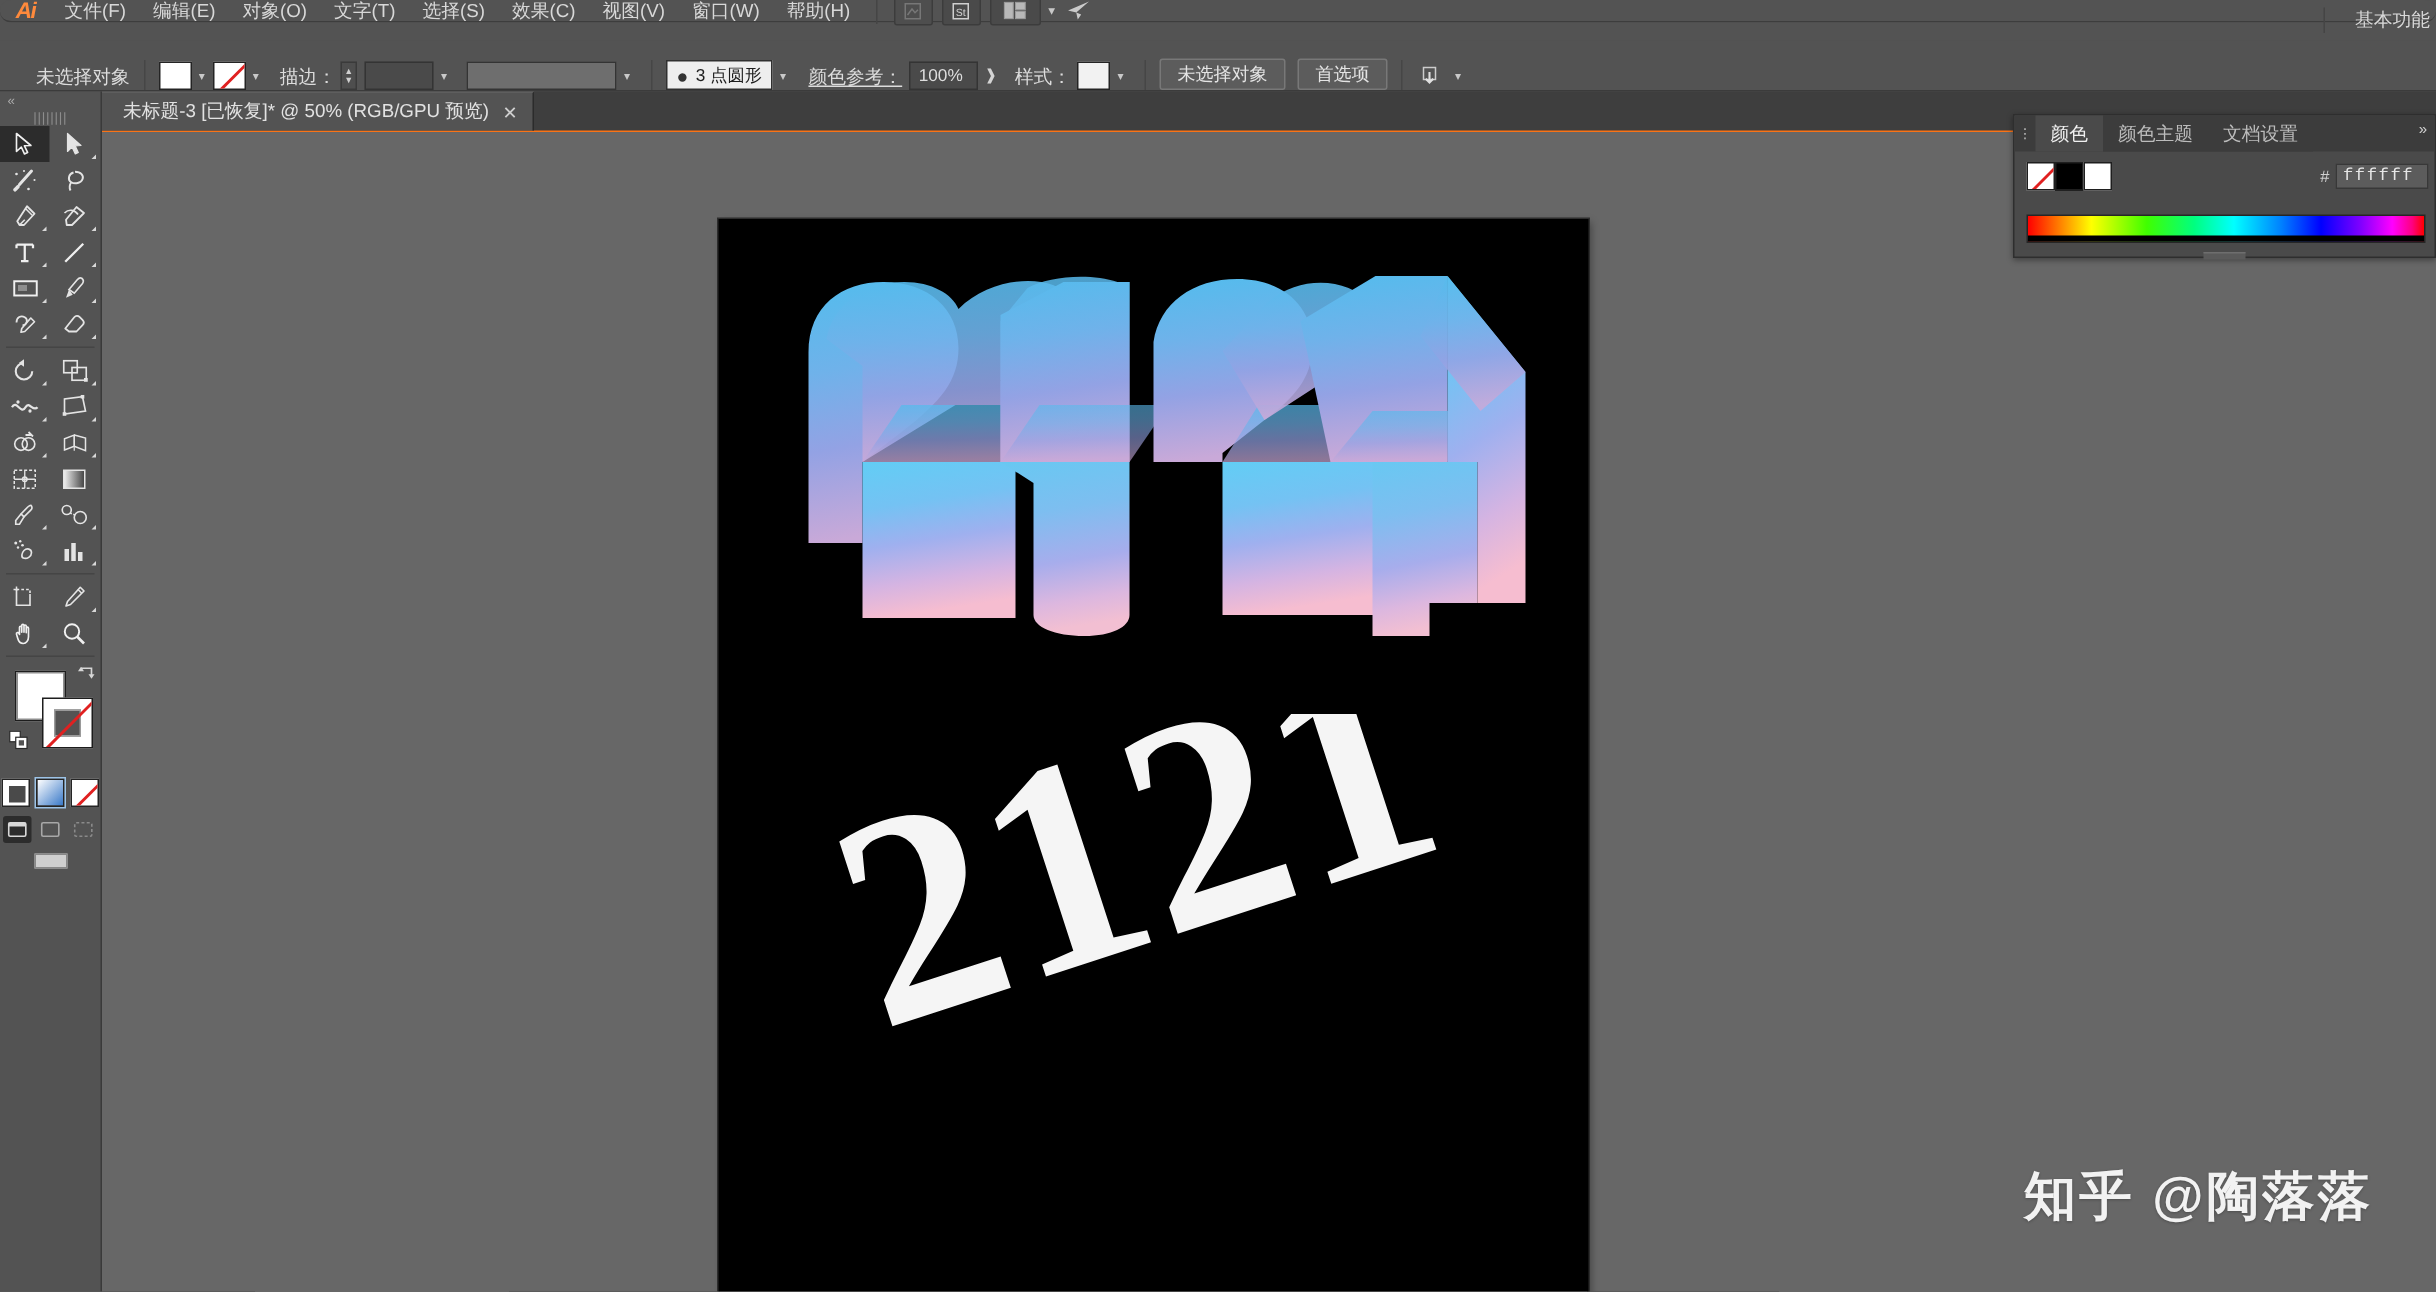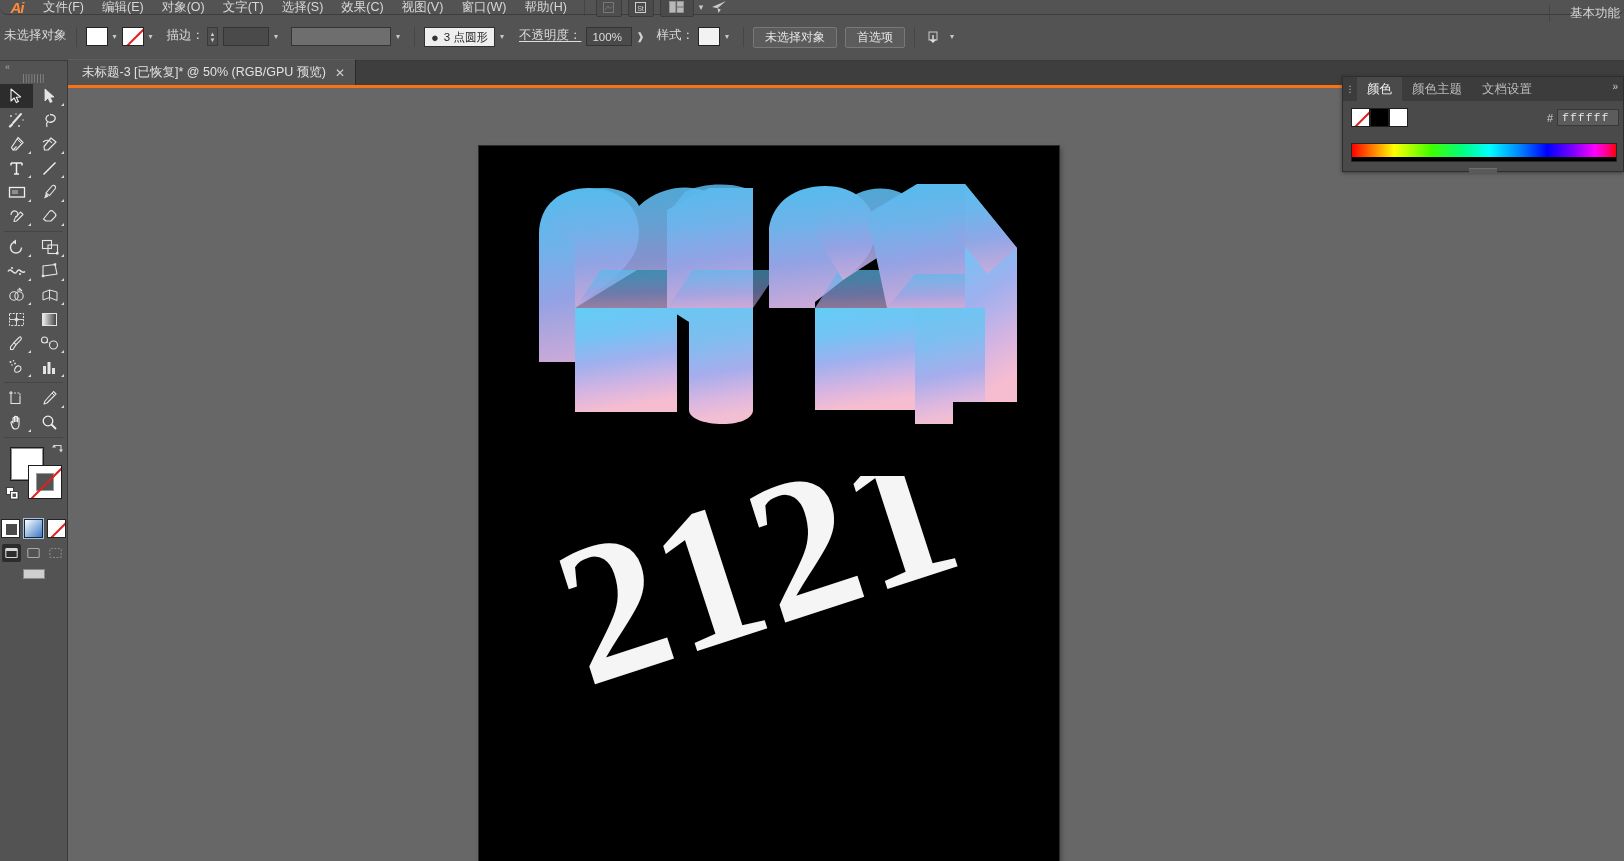--- a/index.html
+++ b/index.html
@@ -58,23 +58,23 @@
   }
   .workspace-sep {
     position: absolute; right: 74px; top: 5px; width: 1px; height: 17px;
     background: #454545;
   }
 
   
   .controlbar {
     position: absolute; top: 27px; left: 0; width: 1624px; height: 34px;
     background: #535353;
-    display: flex; align-items: flex-start;
+    display: flex; align-items: flex-end;
     border-bottom: 1px solid #3b3b3b;
-    padding-left: 4px;
+    padding-left: 24px;
   }
   .cb-label { font-size: 12.5px; color: #dcdcdc; white-space: nowrap; }
   .cb-sep { width: 1px; height: 20px; background: #464646; margin: 0 9px; }
   .swatch-box {
     width: 22px; height: 19px; border: 1px solid #242424;
     background: #ffffff;
   }
   .swatch-none {
     width: 22px; height: 19px; border: 1px solid #242424;
     background: #ffffff; position: relative; overflow: hidden;
@@ -129,21 +129,21 @@
   }
   .align-widget {
     display: flex; align-items: center; gap: 3px;
     height: 20px; padding: 0 3px;
   }
 
   
   .tabbar {
     position: absolute; top: 61px; left: 68px; width: 1556px; height: 27px;
     background: #3e3e3e;
-    border-bottom: 3px solid #f97316;
+    border-bottom: 1px solid #f97316;
     display: flex; align-items: flex-end;
   }
   .doc-tab {
     height: 26px; background: #535353;
     border-right: 1px solid #2b2b2b; border-top: 1px solid #5e5e5e;
     display: flex; align-items: center; gap: 9px;
     padding: 0 10px 0 14px;
     font-size: 12.5px; color: #e2e2e2; white-space: nowrap;
   }
   .tab-close { font-size: 12px; color: #cfcfcf; cursor: default; }
@@ -418,21 +418,21 @@
     <div style="width:8px"></div>
     <div class="dash-preview"></div>
     <div class="mini-chev">▾</div>
     <div class="cb-sep"></div>
     <div class="stroke-profile">
       <span class="dot-mark">●</span>
       <span>3 点圆形</span>
     </div>
     <div class="mini-chev">▾</div>
     <div style="width:10px"></div>
-    <div class="opacity-label">不透明度：</div>
+    <div class="opacity-label">颜色参考：</div>
     <div style="width:5px"></div>
     <div class="field narrow">100%</div>
     <div class="arrow-btn">❱</div>
     <div style="width:8px"></div>
     <div class="cb-label">样式：</div>
     <div style="width:4px"></div>
     <div class="swatch-box" style="background:#f2f2f2"></div>
     <div class="mini-chev">▾</div>
     <div class="cb-sep"></div>
     <div class="pill-btn">未选择对象</div>
@@ -792,20 +792,21 @@
         <path d="M370 146 L448 146 L470 112 L398 112 Z" fill="url(#side)" opacity="0.65"></path>
         <path d="M448 22 L500 86 L500 240 L468 240 L468 146 L448 146 Z" fill="url(#face)"></path>
         <path d="M448 22 L500 86 L470 112 L430 62 Z" fill="url(#side)" opacity="0.85"></path>
       </svg>
 
       <svg class="art-flat" viewBox="0 0 500 230">
         <text x="250" y="150" font-family="Liberation Serif, DejaVu Serif, serif" font-size="200" font-weight="bold" fill="#f5f5f5" text-anchor="middle" transform="rotate(-18 250 130)">2121</text>
       </svg>
     </div>
 
+    <div class="watermark">知乎 @陶落落</div>
   </div>
 
   <div class="color-panel">
     <div class="cp-tabs">
       <div class="cp-grip">⋮</div>
       <div class="cp-tab active">颜色</div>
       <div class="cp-tab">颜色主题</div>
       <div class="cp-tab">文档设置</div>
       <div class="cp-arrows">»</div>
     </div>

